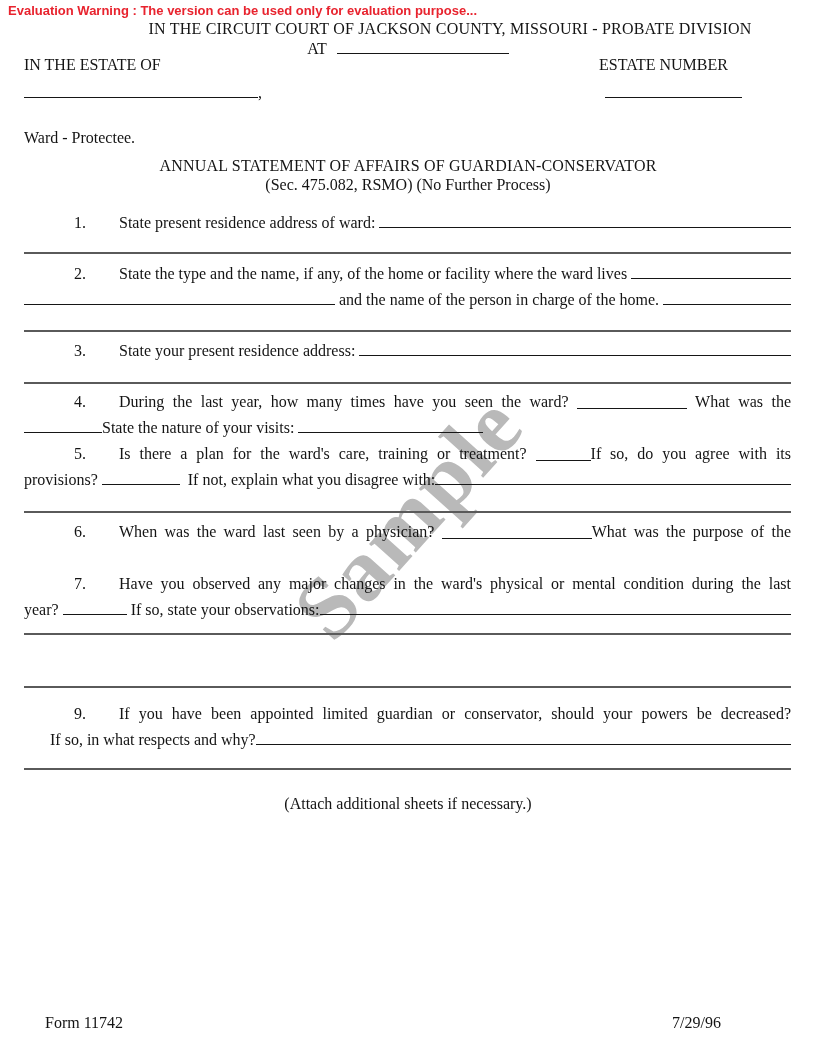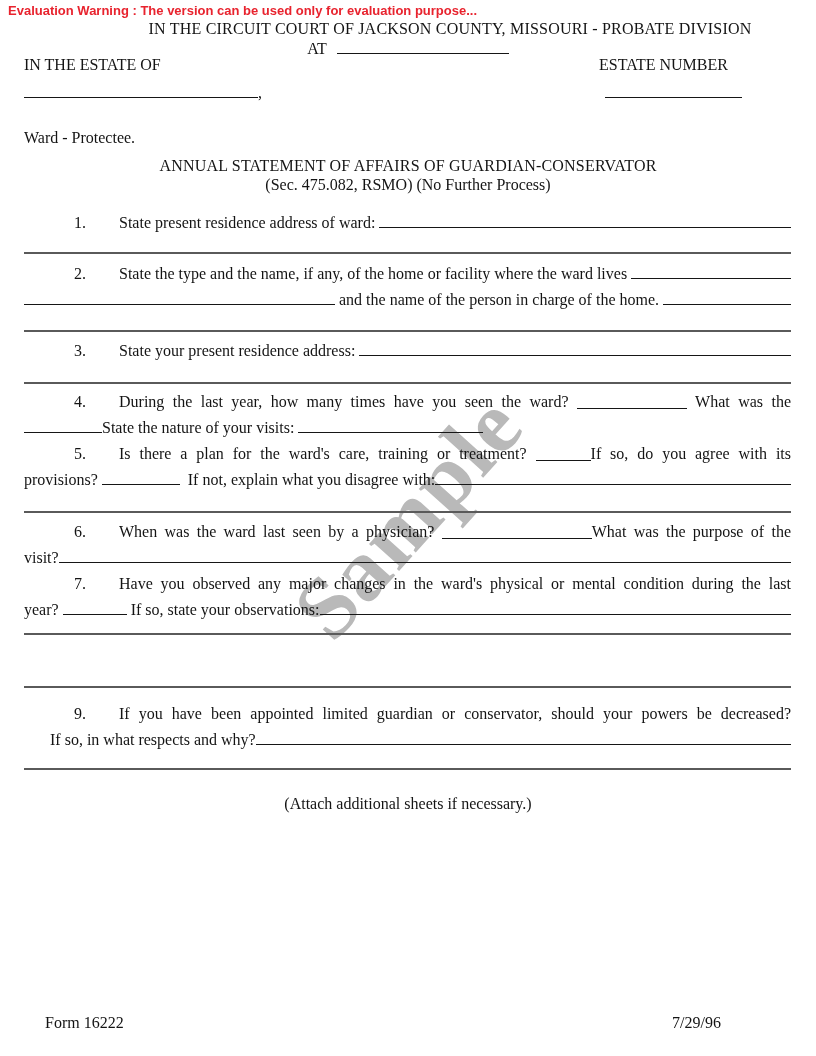--- a/index.html
+++ b/index.html
@@ -101,34 +101,33 @@
       <div class="row flex"><span class="blank" style="width: 78px;"></span><span class="txt">State the nature of your visits: </span><span class="blank" style="width: 185px;"></span></div>
     </div>
   <div class="abs item" style="top:441px">
       <div class="row just"><span class="num">5.</span><span class="txt">Is there a plan for the ward's care, training or treatment? </span><span class="blank" style="width: 55px;"></span><span class="txt">If so, do you agree with its</span></div>
       <div class="row flex"><span class="txt">provisions? </span><span class="blank" style="width: 78px;"></span><span class="txt">  If not, explain what you disagree with:</span><span class="blank fill"></span></div>
     </div>
   <div class="abs hr" style="top:511px"></div>
 
   <div class="abs item" style="top:519px">
       <div class="row just"><span class="num">6.</span><span class="txt">When was the ward last seen by a physician? </span><span class="blank" style="width: 150px;"></span><span class="txt">What was the purpose of the</span></div>
-      <div class="row flex"><span class="txt">visit?</span><span class="blank fill"></span></div>
     </div>
   <div class="abs item" style="top:571px">
       <div class="row just"><span class="num">7.</span><span class="txt">Have you observed any major changes in the ward's physical or mental condition during the last</span></div>
       <div class="row flex"><span class="txt">year? </span><span class="blank" style="width: 64px;"></span><span class="txt"> If so, state your observations:</span><span class="blank fill"></span></div>
     </div>
   <div class="abs hr" style="top:633px"></div>
 
   <div class="abs hr" style="top:686px"></div>
 
   <div class="abs item" style="top:701px">
       <div class="row just"><span class="num">9.</span><span class="txt">If you have been appointed limited guardian or conservator, should your powers be decreased?</span></div>
       <div class="row flex"><span class="ind" style="width: 26px;"></span><span class="txt">If so, in what respects and why?</span><span class="blank fill"></span></div>
     </div>
   <div class="abs hr" style="top:768px"></div>
 
   <div class="abs center attach">(Attach additional sheets if necessary.)</div>
 
-  <div class="abs footer-left">Form 16222</div>
+  <div class="abs footer-left">Form 11742</div>
   <div class="abs footer-right">7/29/96</div>
 
 </div>
 
 </body></html>

